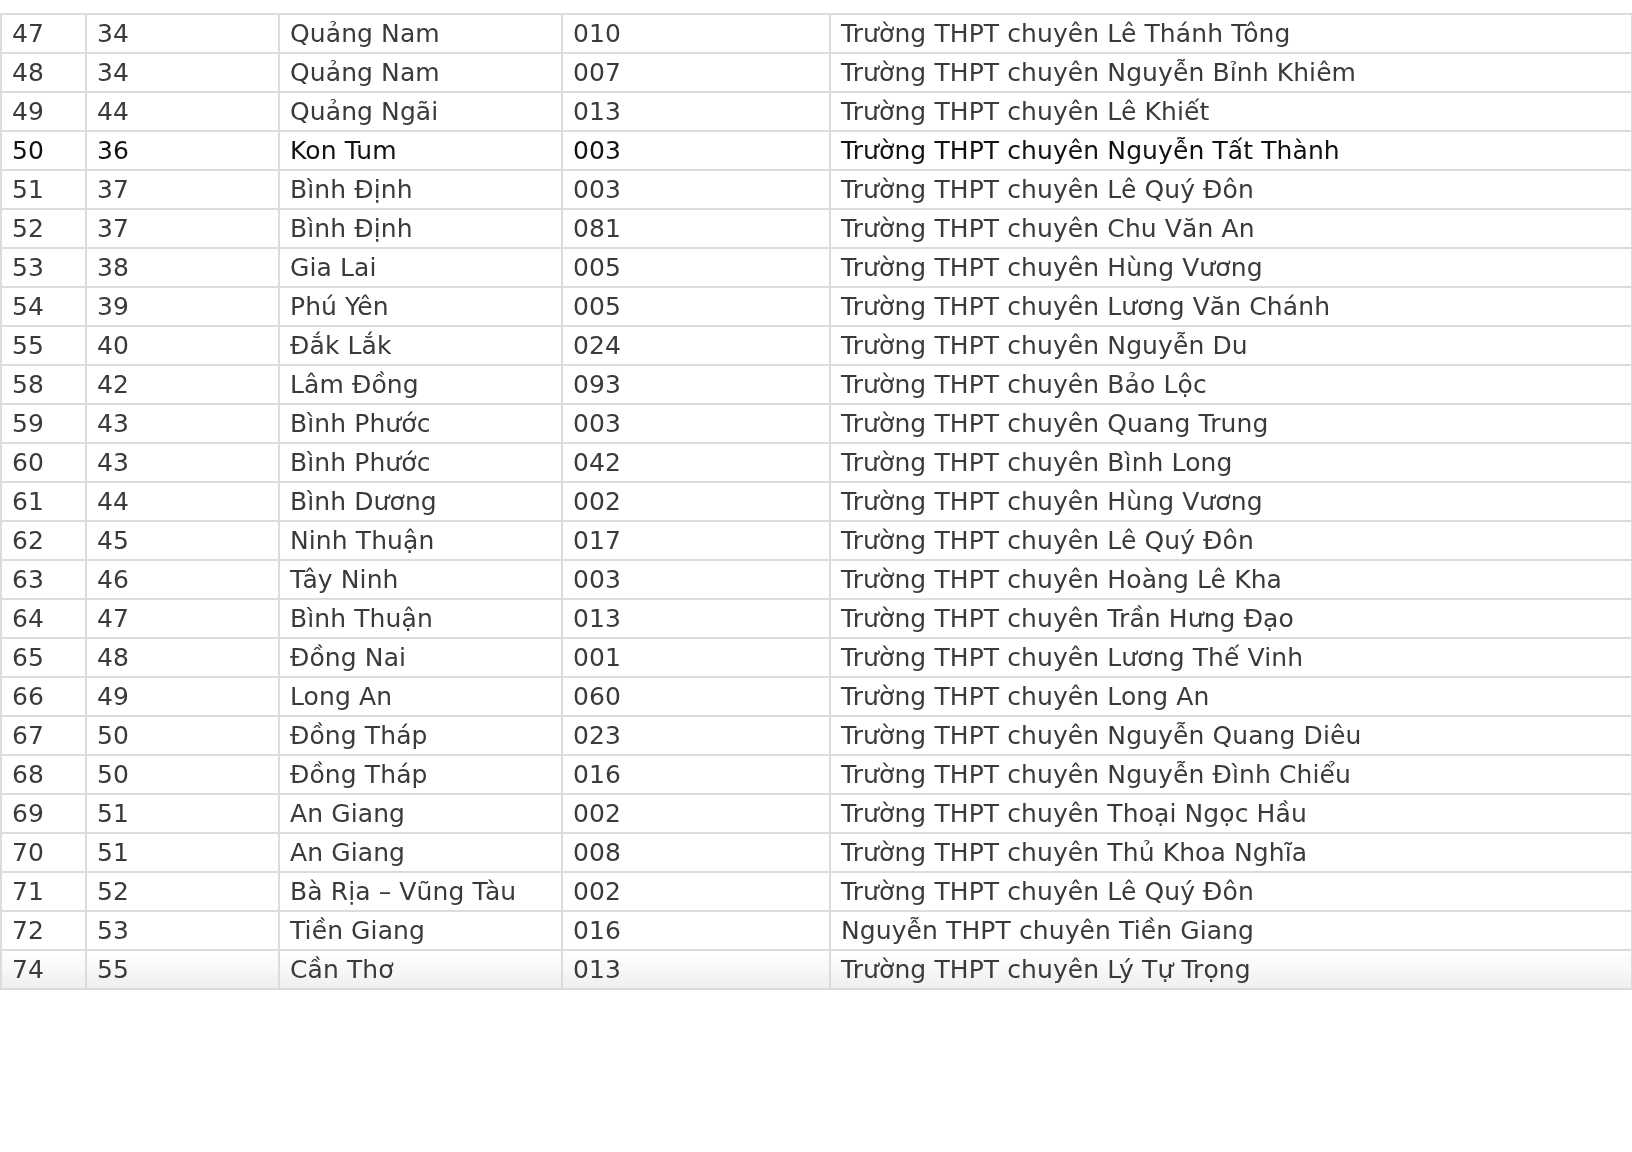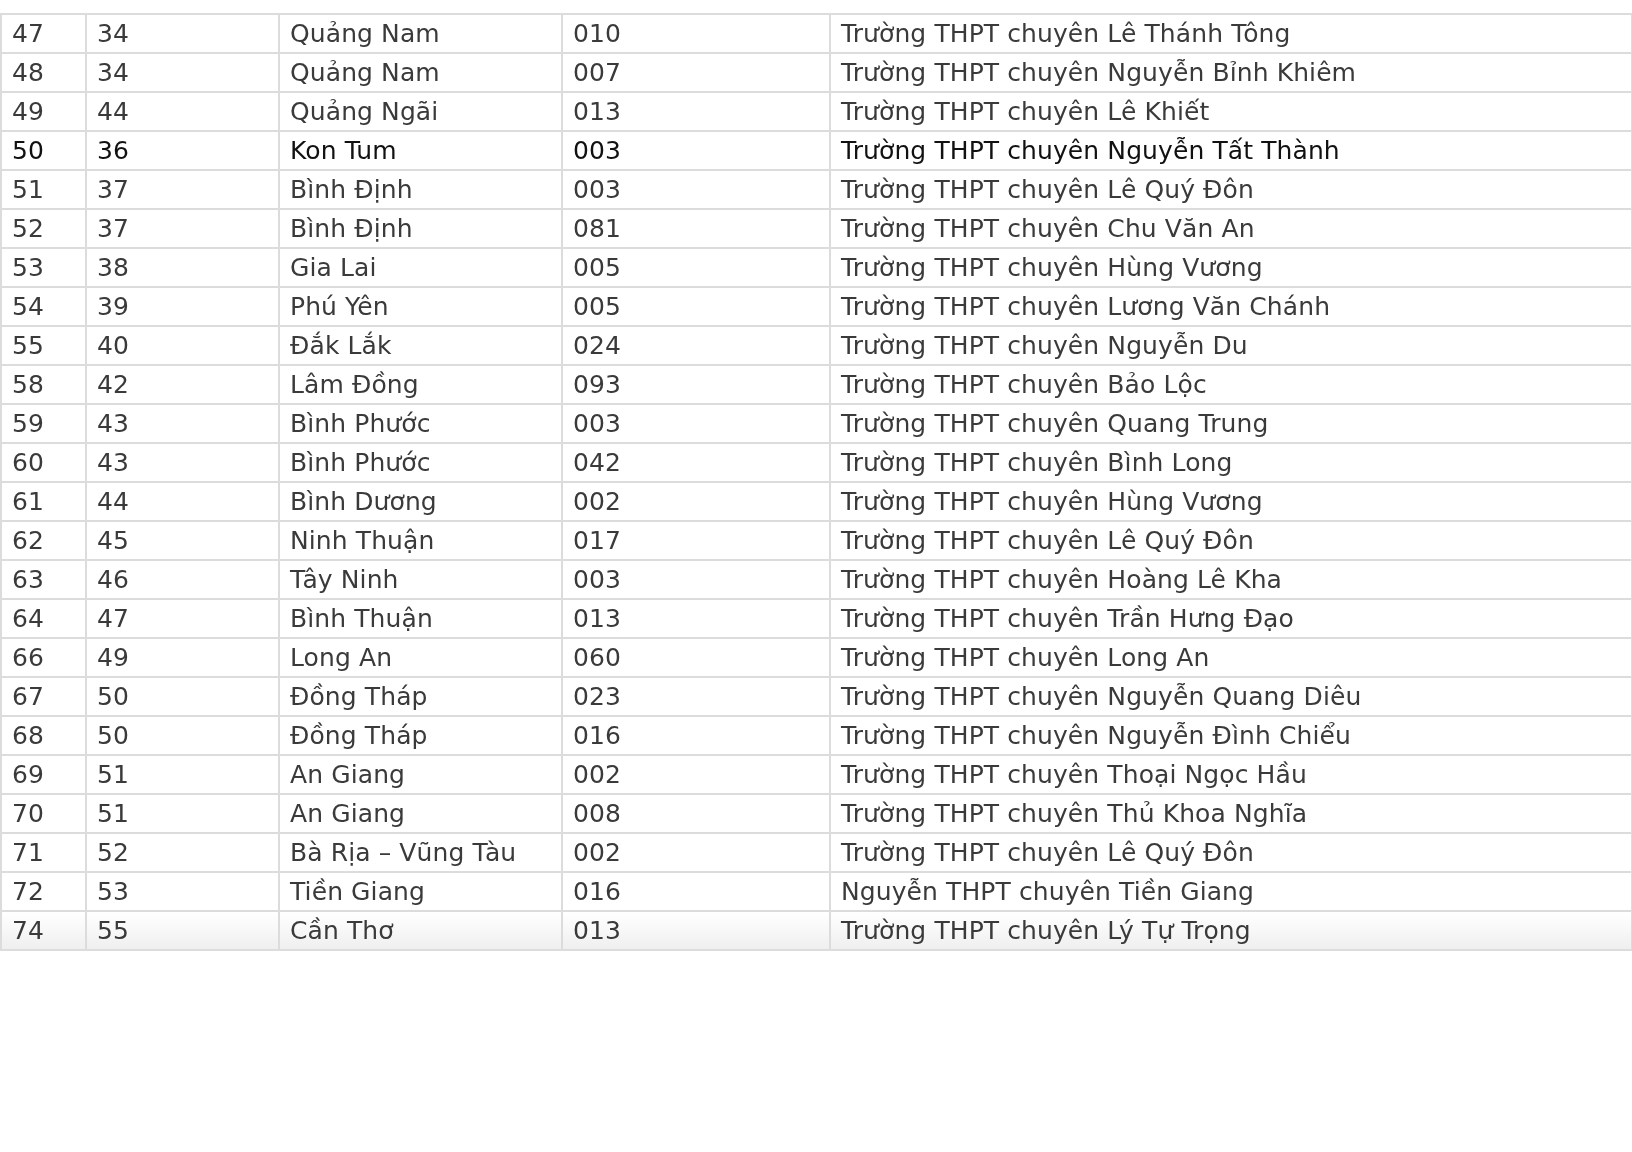--- a/index.html
+++ b/index.html
@@ -174,20 +174,27 @@
           <td>Trường THPT chuyên Hoàng Lê Kha</td>
         </tr>
         <tr>
           <td>64</td>
           <td>47</td>
           <td>Bình Thuận</td>
           <td>013</td>
           <td>Trường THPT chuyên Trần Hưng Đạo</td>
         </tr>
         <tr>
+          <td>65</td>
+          <td>48</td>
+          <td>Đồng Nai</td>
+          <td>001</td>
+          <td>Trường THPT chuyên Lương Thế Vinh</td>
+        </tr>
+        <tr>
           <td>66</td>
           <td>49</td>
           <td>Long An</td>
           <td>060</td>
           <td>Trường THPT chuyên Long An</td>
         </tr>
         <tr>
           <td>67</td>
           <td>50</td>
           <td>Đồng Tháp</td>

